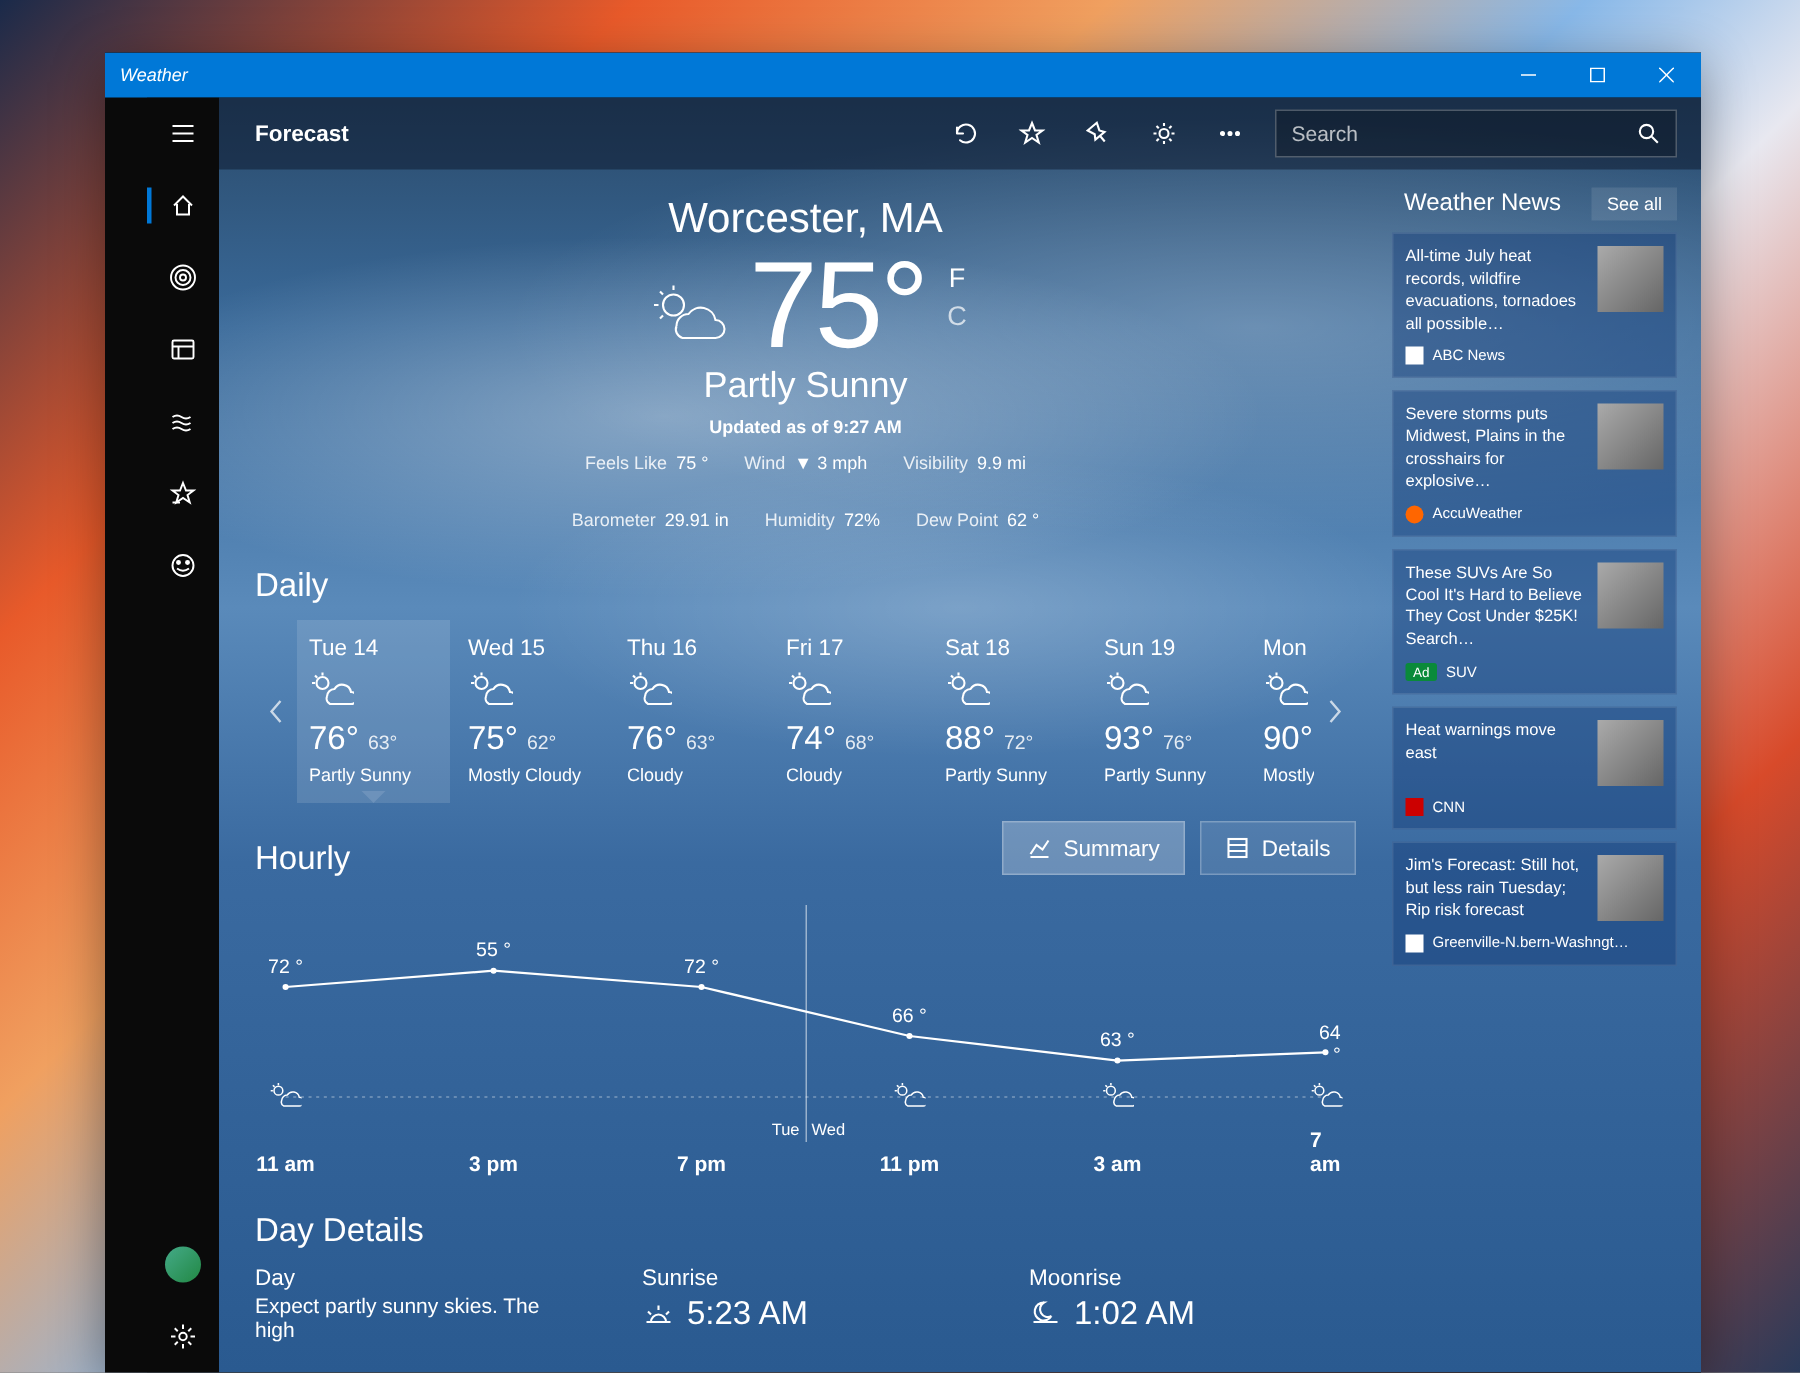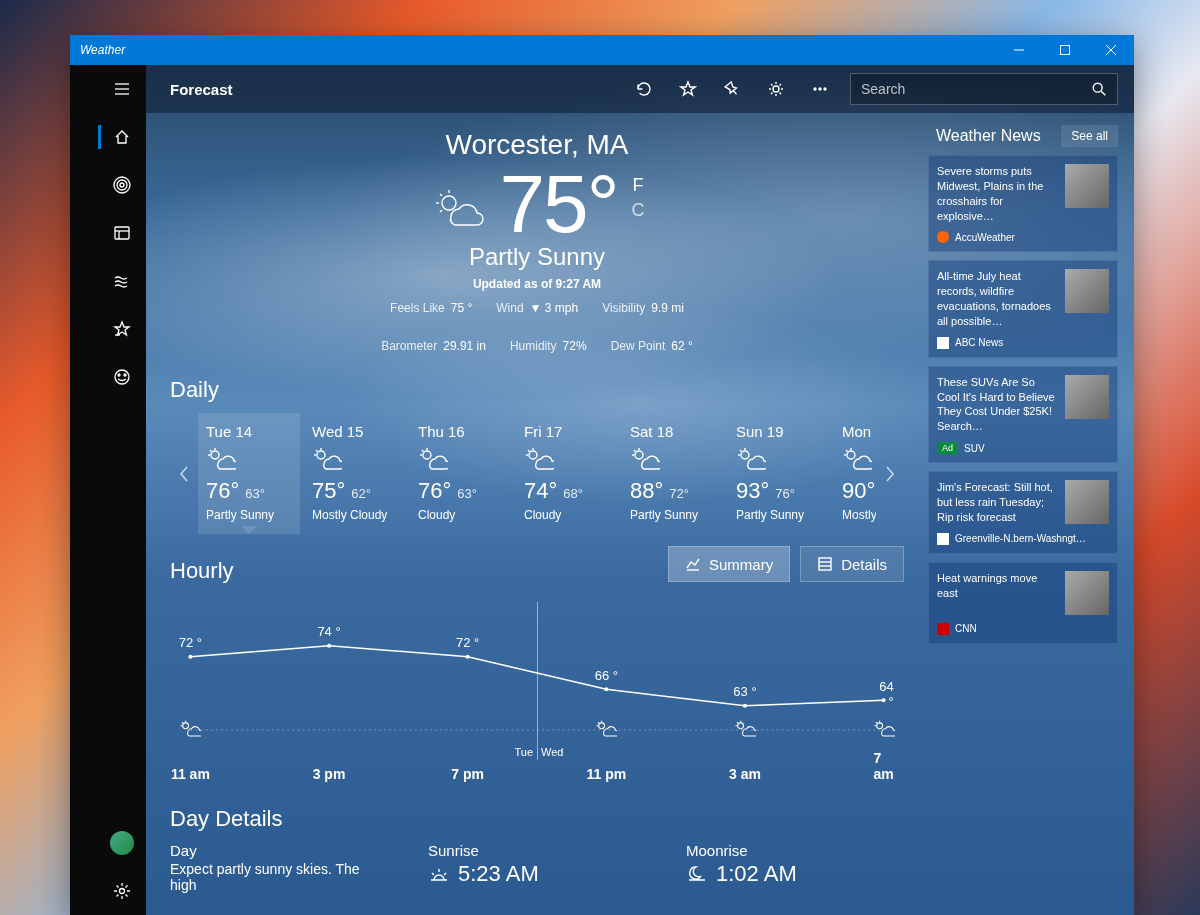--- a/index.html
+++ b/index.html
@@ -426,21 +426,21 @@
                 <circle cx="292" cy="54.66666666666667" r="2" fill="#fff"></circle>
                 <circle cx="428" cy="87.33333333333334" r="2" fill="#fff"></circle>
                 <circle cx="564" cy="103.66666666666667" r="2" fill="#fff"></circle>
                 <circle cx="700" cy="98.22222222222223" r="2" fill="#fff"></circle>
               </svg>
               <div class="hc-divider" style="left: 50%;"></div>
               <div class="hc-daylabel" style="right: 50%; margin-right: 4px;">Tue</div>
               <div class="hc-daylabel" style="left: 50%; margin-left: 4px;">Wed</div>
               <div class="hc-label" style="left: 2.77778%; top: 18.3704%;">72 °</div>
               <div class="hc-time" style="left: 2.77778%;">11 am</div>
-              <div class="hc-label" style="left: 21.6667%; top: 12.321%;">74 °</div>
+              <div class="hc-label" style="left: 21.6667%; top: 12.321%;">55 °</div>
               <div class="hc-time" style="left: 21.6667%;">3 pm</div>
               <div class="hc-label" style="left: 40.5556%; top: 18.3704%;">72 °</div>
               <div class="hc-time" style="left: 40.5556%;">7 pm</div>
               <div class="hc-label" style="left: 59.4444%; top: 36.5185%;">66 °</div>
               <div class="hc-time" style="left: 59.4444%;">11 pm</div>
               <div class="hc-label" style="left: 78.3333%; top: 45.5926%;">63 °</div>
               <div class="hc-time" style="left: 78.3333%;">3 am</div>
               <div class="hc-label" style="left: 97.2222%; top: 42.5679%; text-align: right;">64 °</div>
               <div class="hc-time" style="left: 97.2222%;">7 am</div>
               <div class="hc-icon" style="left: 2.77778%; top: 65.1111%;"><svg viewBox="0 0 30 24">
@@ -503,66 +503,66 @@
         </div>
 
         <div class="news">
           <div class="news-head">
             <div class="news-title">Weather News</div>
             <div class="see-all">See all</div>
           </div>
           <div id="news-list">
               <div class="news-card">
                 <div class="nc-row">
+                  <div class="nc-text">All-time July heat records, wildfire evacuations, tornadoes all possible…</div>
+                  <div class="nc-thumb"></div>
+                </div>
+                <div class="nc-src">
+                  <span class="nc-logo "></span>
+                  <span>ABC News</span>
+                </div>
+              </div>
+              <div class="news-card">
+                <div class="nc-row">
                   <div class="nc-text">Severe storms puts Midwest, Plains in the crosshairs for explosive…</div>
                   <div class="nc-thumb"></div>
                 </div>
                 <div class="nc-src">
                   <span class="nc-logo accu"></span>
                   <span>AccuWeather</span>
-                </div>
-              </div>
-              <div class="news-card">
-                <div class="nc-row">
-                  <div class="nc-text">All-time July heat records, wildfire evacuations, tornadoes all possible…</div>
-                  <div class="nc-thumb"></div>
-                </div>
-                <div class="nc-src">
-                  <span class="nc-logo "></span>
-                  <span>ABC News</span>
                 </div>
               </div>
               <div class="news-card">
                 <div class="nc-row">
                   <div class="nc-text">These SUVs Are So Cool It's Hard to Believe They Cost Under $25K! Search…</div>
                   <div class="nc-thumb"></div>
                 </div>
                 <div class="nc-src">
                   <span class="ad-badge">Ad</span>
                   <span>SUV</span>
                 </div>
               </div>
               <div class="news-card">
                 <div class="nc-row">
+                  <div class="nc-text">Heat warnings move east</div>
+                  <div class="nc-thumb"></div>
+                </div>
+                <div class="nc-src">
+                  <span class="nc-logo cnn"></span>
+                  <span>CNN</span>
+                </div>
+              </div>
+              <div class="news-card">
+                <div class="nc-row">
                   <div class="nc-text">Jim's Forecast: Still hot, but less rain Tuesday; Rip risk forecast</div>
                   <div class="nc-thumb"></div>
                 </div>
                 <div class="nc-src">
                   <span class="nc-logo "></span>
                   <span>Greenville-N.bern-Washngt…</span>
-                </div>
-              </div>
-              <div class="news-card">
-                <div class="nc-row">
-                  <div class="nc-text">Heat warnings move east</div>
-                  <div class="nc-thumb"></div>
-                </div>
-                <div class="nc-src">
-                  <span class="nc-logo cnn"></span>
-                  <span>CNN</span>
                 </div>
               </div>
             </div>
         </div>
       </div>
     </div>
   </div>
 </div>
 
 </body></html>

